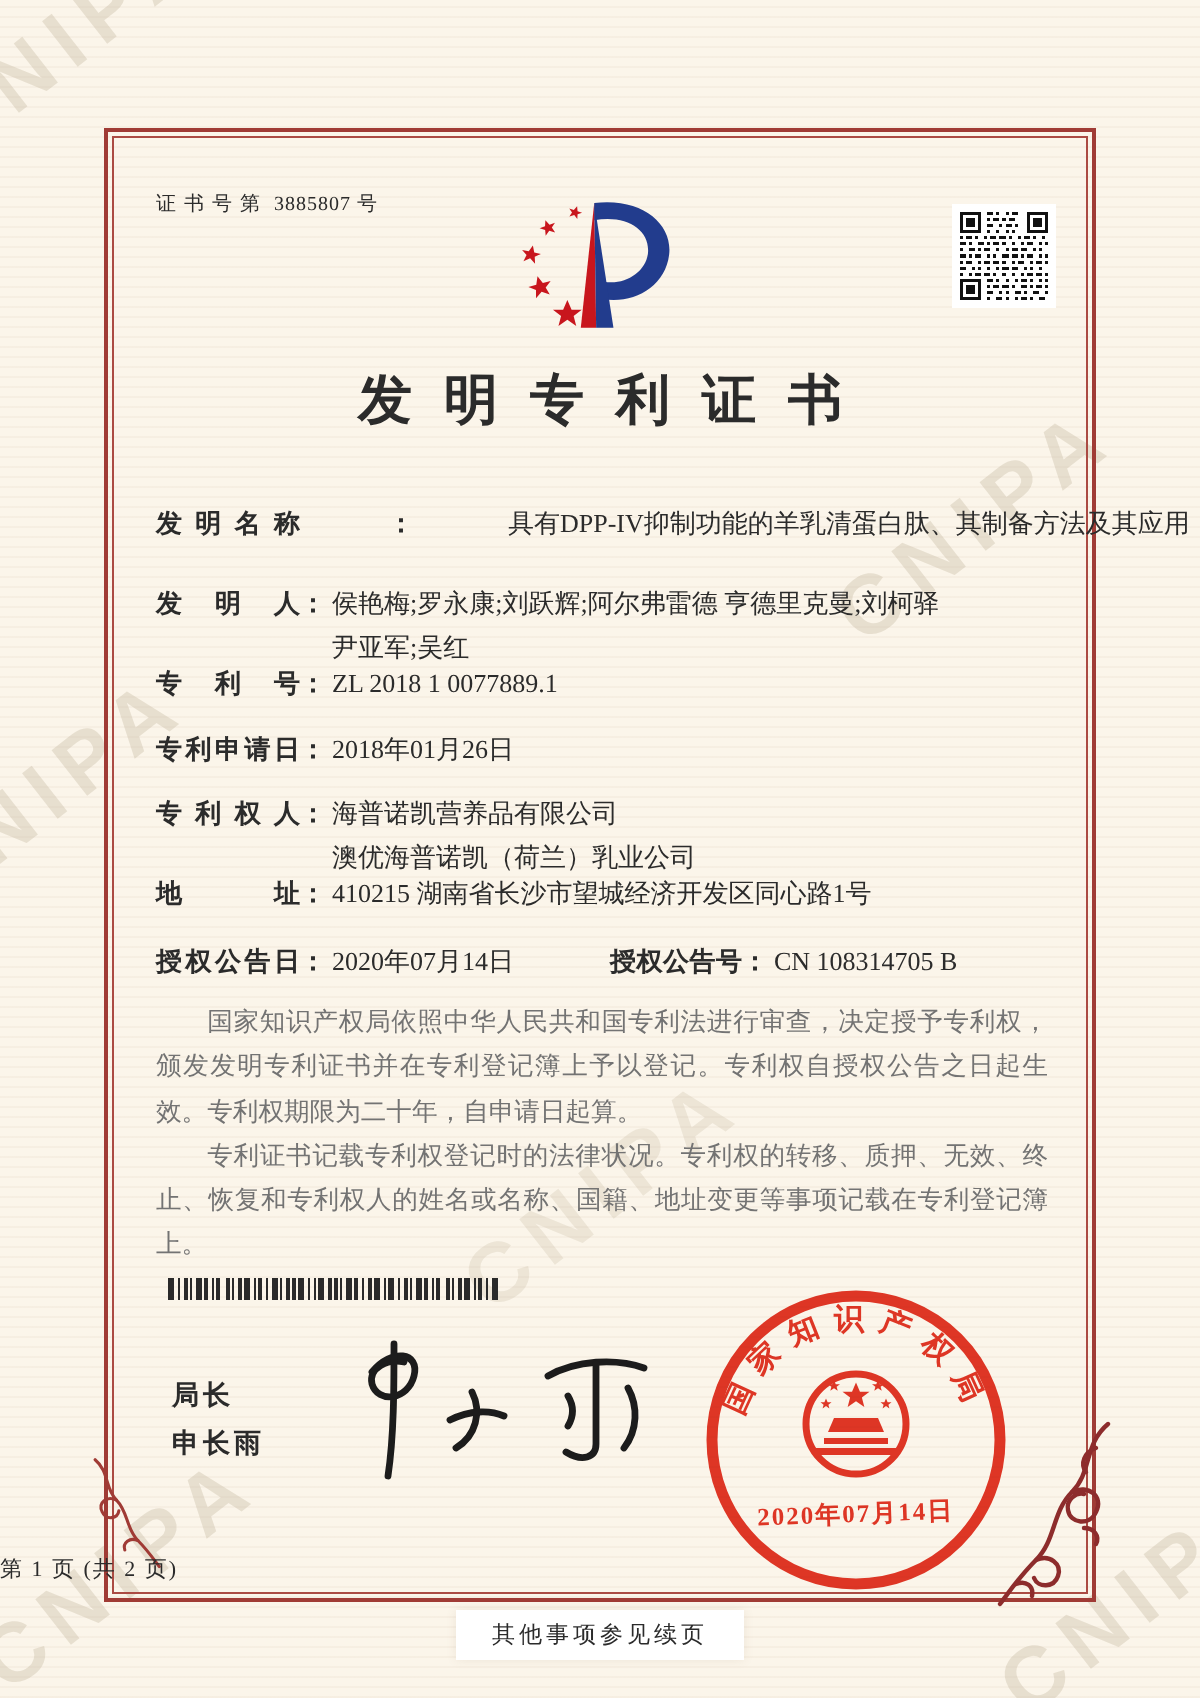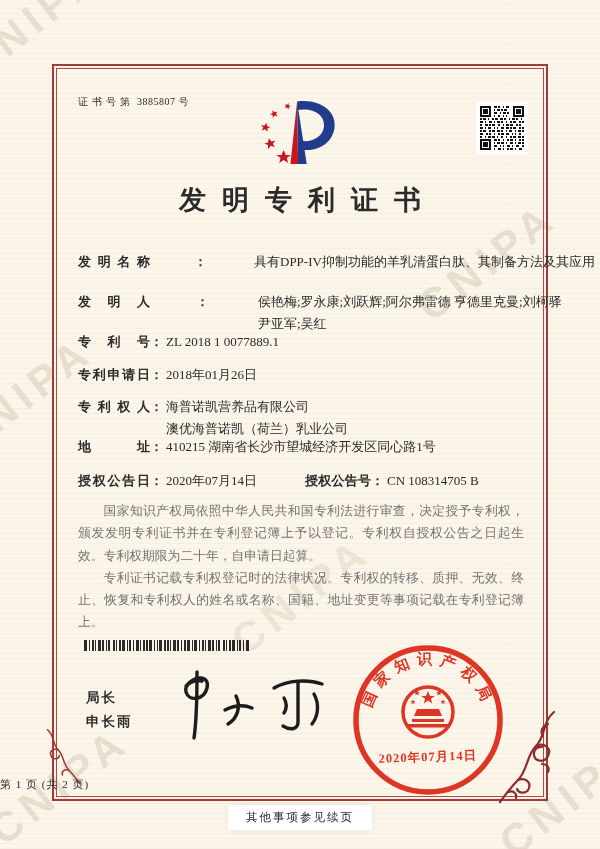--- a/index.html
+++ b/index.html
@@ -39,21 +39,21 @@
     font-size:27px; font-weight:bold; letter-spacing:16px; text-indent:16px;font-family:Liberation Mono, monospace;
   }
 
   .field { position:absolute; left:78px; font-size:13px; display:flex; z-index:2; line-height:1.25; }
   .lbl { font-weight:bold; width:72px; flex:none; text-align:justify; text-align-last:justify; }
   .colon { font-weight:bold; margin-right:3px; flex:none; }
   .val { max-width:350px; }
   .val .line2 { margin-top:6px; }
 
   .f-name   { top:254px;gap:44px; }
-  .f-invtr  { top:294px;gap:46px; }
+  .f-invtr  { top:294px; }
   .f-patno  { top:334px; }
   .f-fdate  { top:367px; }
   .f-ptee   { top:399px; }
   .f-addr   { top:439px; }
   .f-gdate  { top:473px; }
   .f-gno    { top:473px; left:305px; }
   .f-gno .lbl { width:66px; }
 
   .paras {
     left:78px; width:446px; top:500px;

